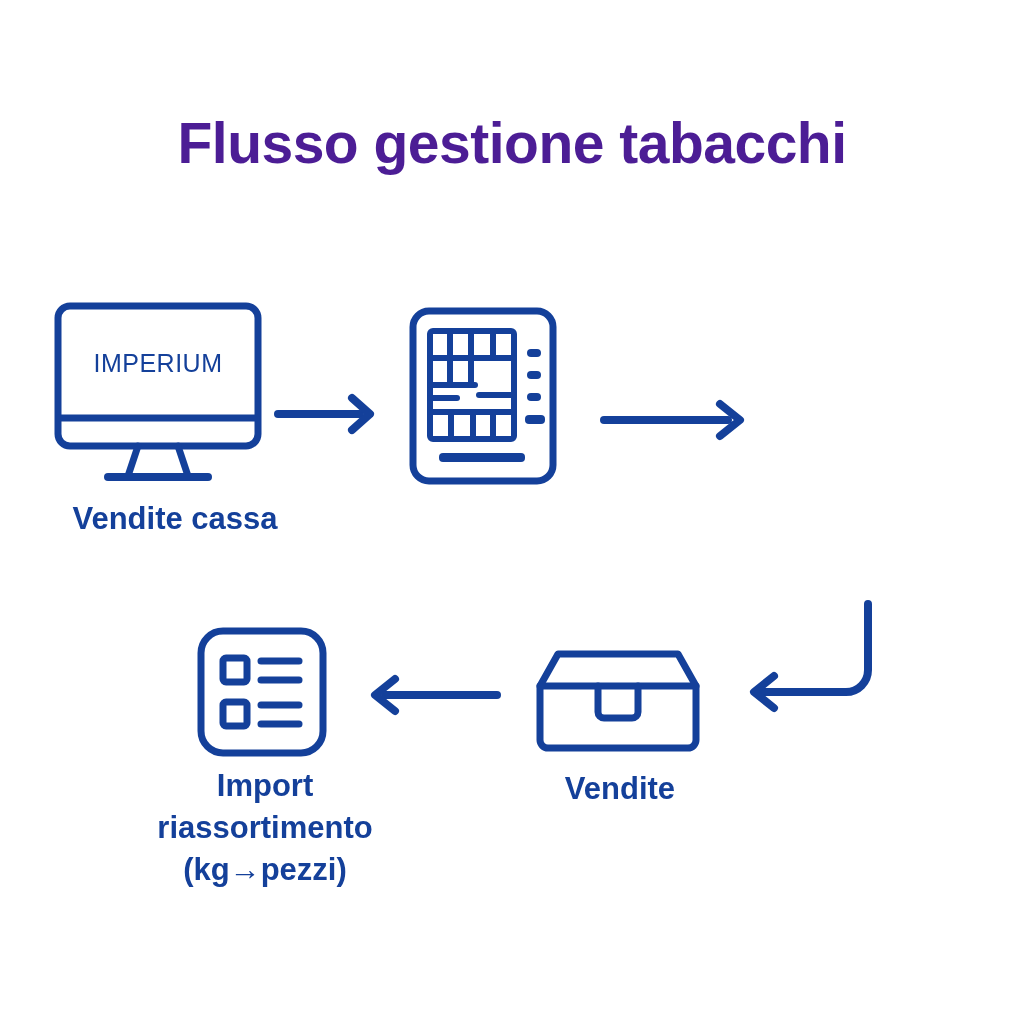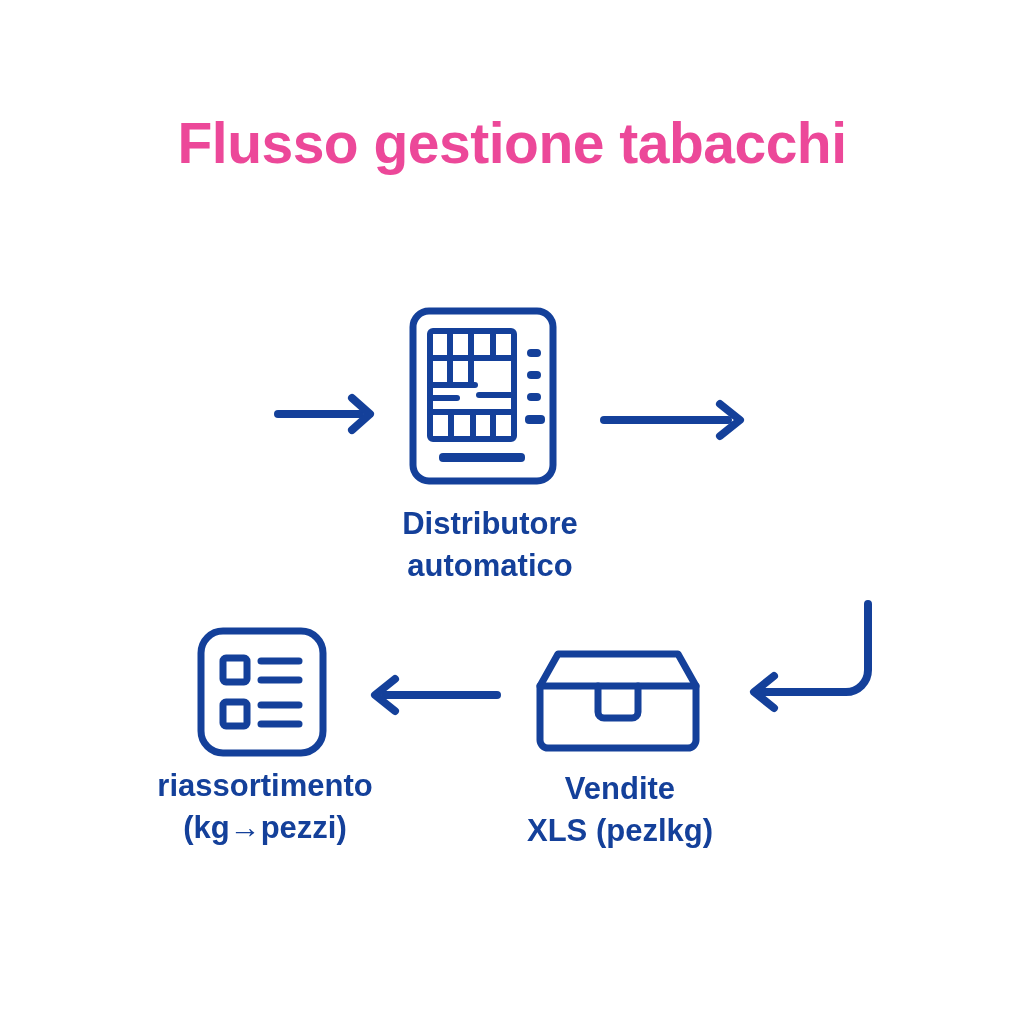--- a/index.html
+++ b/index.html
@@ -17,21 +17,21 @@
     font-family: "Liberation Sans", sans-serif;
   }
   #title {
     position: absolute;
     left: 0;
     top: 110px;
     width: 1024px;
     text-align: center;
     font-size: 57px;
     font-weight: bold;
-    color: #ec4899;
+    color: #4c1d95;
     letter-spacing: -0.5px;
     white-space: nowrap;
   }
   .node {
     position: absolute;
   }
   .icon-wrap {
     position: absolute;
   }
   .node-label {
@@ -74,20 +74,34 @@
     fill: #14409A;
   }
 </style>
 </head>
 <body>
 
 <div id="canvas">
 
   <div id="title">Flusso gestione tabacchi</div>
 
+  <div class="node" style="left:50px; top:300px; width:250px; height:190px;">
+    <div class="icon-wrap" style="left:0; top:0; width:250px; height:190px;">
+      <svg width="250" height="190" viewBox="0 0 250 190" aria-hidden="true">
+        <rect class="stroke" x="8" y="6" width="200" height="140" rx="12" ry="12" stroke-width="7"></rect>
+        <line class="stroke" x1="10" y1="118" x2="206" y2="118" stroke-width="7"></line>
+        <path class="stroke" d="M 88 146 L 78 176 M 128 146 L 138 176" stroke-width="7"></path>
+        <line class="stroke" x1="58" y1="177" x2="158" y2="177" stroke-width="8"></line>
+        <text class="screen-text" x="108" y="72" text-anchor="middle">IMPERIUM</text>
+      </svg>
+    </div>
+    <div class="node-label" style="left:-35px; top:198px; width:320px;">
+      <span class="ln">Vendite cassa</span>
+    </div>
+  </div>
 
   <div class="arrow" style="left:272px; top:392px; width:110px; height:44px;">
     <svg width="110" height="44" viewBox="0 0 110 44" aria-hidden="true">
       <line class="stroke" x1="6" y1="22" x2="88" y2="22" stroke-width="8"></line>
       <polyline class="stroke" points="80,6 98,22 80,38" stroke-width="8"></polyline>
     </svg>
   </div>
 
   <div class="node" style="left:405px; top:305px; width:170px; height:185px;">
     <div class="icon-wrap" style="left:0; top:0; width:170px; height:185px;">
@@ -105,24 +119,20 @@
         <line class="stroke" x1="88" y1="107" x2="88" y2="134" stroke-width="6"></line>
         <line class="stroke" x1="74" y1="90" x2="109" y2="90" stroke-width="6"></line>
         <line class="stroke" x1="25" y1="93" x2="52" y2="93" stroke-width="6"></line>
         <rect class="fill" x="122" y="44" width="14" height="8" rx="4"></rect>
         <rect class="fill" x="122" y="66" width="14" height="8" rx="4"></rect>
         <rect class="fill" x="122" y="88" width="14" height="8" rx="4"></rect>
         <rect class="fill" x="120" y="110" width="20" height="9" rx="4"></rect>
         <rect class="fill" x="34" y="148" width="86" height="9" rx="4"></rect>
       </svg>
     </div>
-    <div class="node-label" style="left:-75px; top:198px; width:320px;">
-      <span class="ln">Distributore</span>
-      <span class="ln">automatico</span>
-    </div>
   </div>
 
   <div class="arrow" style="left:598px; top:398px; width:155px; height:44px;">
     <svg width="155" height="44" viewBox="0 0 155 44" aria-hidden="true">
       <line class="stroke" x1="6" y1="22" x2="130" y2="22" stroke-width="8"></line>
       <polyline class="stroke" points="122,6 142,22 122,38" stroke-width="8"></polyline>
     </svg>
   </div>
 
 
@@ -136,21 +146,20 @@
   <div class="node" style="left:520px; top:630px; width:200px; height:130px;">
     <div class="icon-wrap" style="left:0; top:0; width:200px; height:130px;">
       <svg width="200" height="130" viewBox="0 0 200 130" aria-hidden="true">
         <path class="stroke" d="M 38 24 L 20 56 L 20 110 A 8 8 0 0 0 28 118 L 168 118 A 8 8 0 0 0 176 110 L 176 56 L 158 24 Z" stroke-width="7"></path>
         <line class="stroke" x1="20" y1="56" x2="176" y2="56" stroke-width="7"></line>
         <path class="stroke" d="M 78 56 L 78 82 A 6 6 0 0 0 84 88 L 112 88 A 6 6 0 0 0 118 82 L 118 56" stroke-width="7"></path>
       </svg>
     </div>
     <div class="node-label" style="left:-60px; top:138px; width:320px;">
       <span class="ln">Vendite</span>
-      <span class="ln">XLS (pezlkg)</span>
     </div>
   </div>
 
   <div class="arrow" style="left:365px; top:673px; width:140px; height:44px;">
     <svg width="140" height="44" viewBox="0 0 140 44" aria-hidden="true">
       <line class="stroke" x1="20" y1="22" x2="132" y2="22" stroke-width="8"></line>
       <polyline class="stroke" points="30,6 10,22 30,38" stroke-width="8"></polyline>
     </svg>
   </div>
 
@@ -160,18 +169,19 @@
         <rect class="stroke" x="6" y="6" width="122" height="122" rx="22" ry="22" stroke-width="7"></rect>
         <rect class="stroke" x="28" y="33" width="24" height="24" rx="3" ry="3" stroke-width="7"></rect>
         <rect class="stroke" x="28" y="77" width="24" height="24" rx="3" ry="3" stroke-width="7"></rect>
         <line class="stroke" x1="66" y1="36" x2="104" y2="36" stroke-width="7"></line>
         <line class="stroke" x1="66" y1="55" x2="104" y2="55" stroke-width="7"></line>
         <line class="stroke" x1="66" y1="80" x2="104" y2="80" stroke-width="7"></line>
         <line class="stroke" x1="66" y1="99" x2="104" y2="99" stroke-width="7"></line>
       </svg>
     </div>
     <div class="node-label" style="left:-95px; top:140px; width:330px;">
+      <span class="ln">Import</span>
       <span class="ln">riassortimento</span>
       <span class="ln">(kg→pezzi)</span>
     </div>
   </div>
 
 </div>
 
 </body></html>

